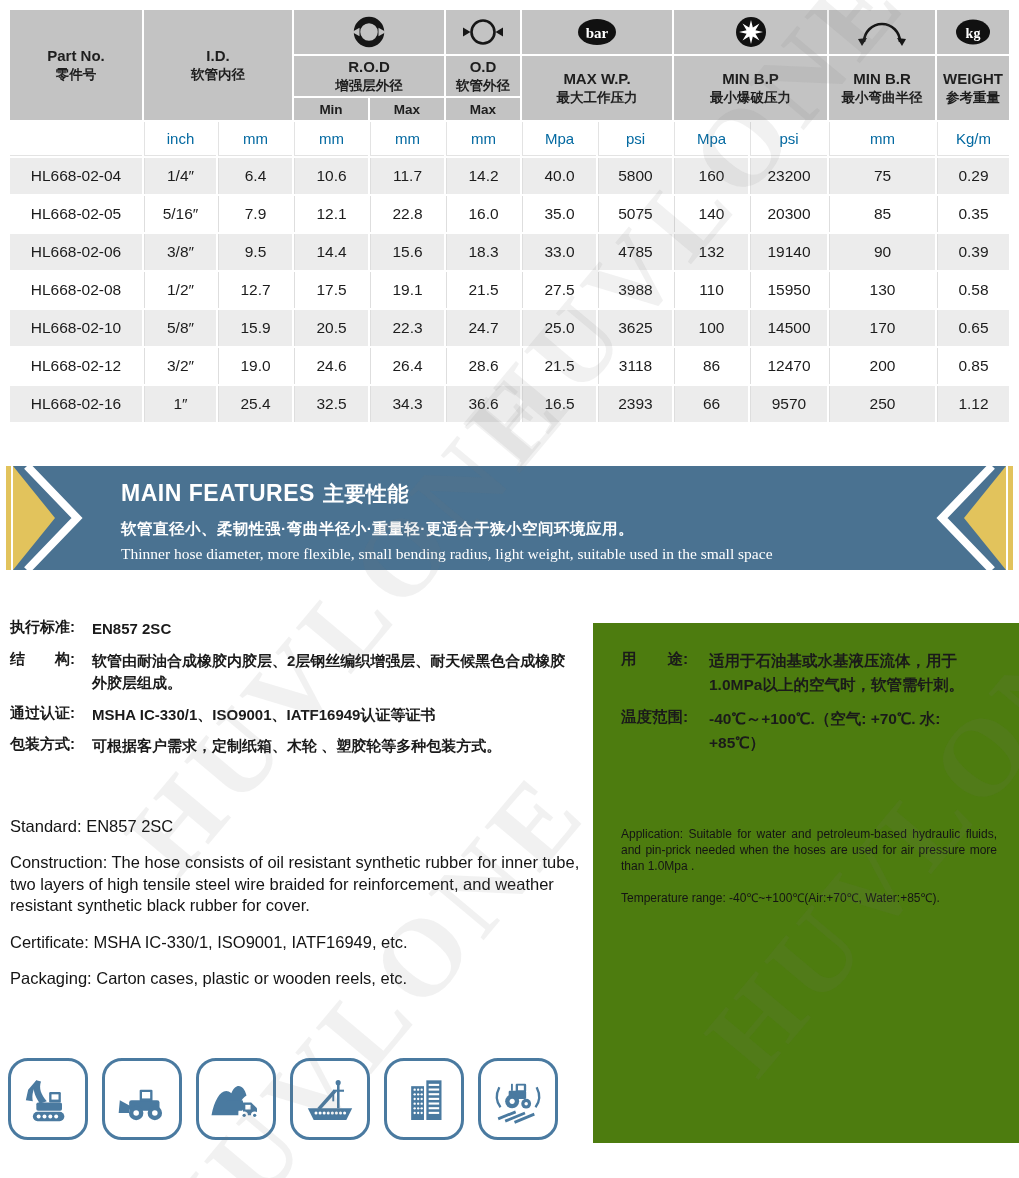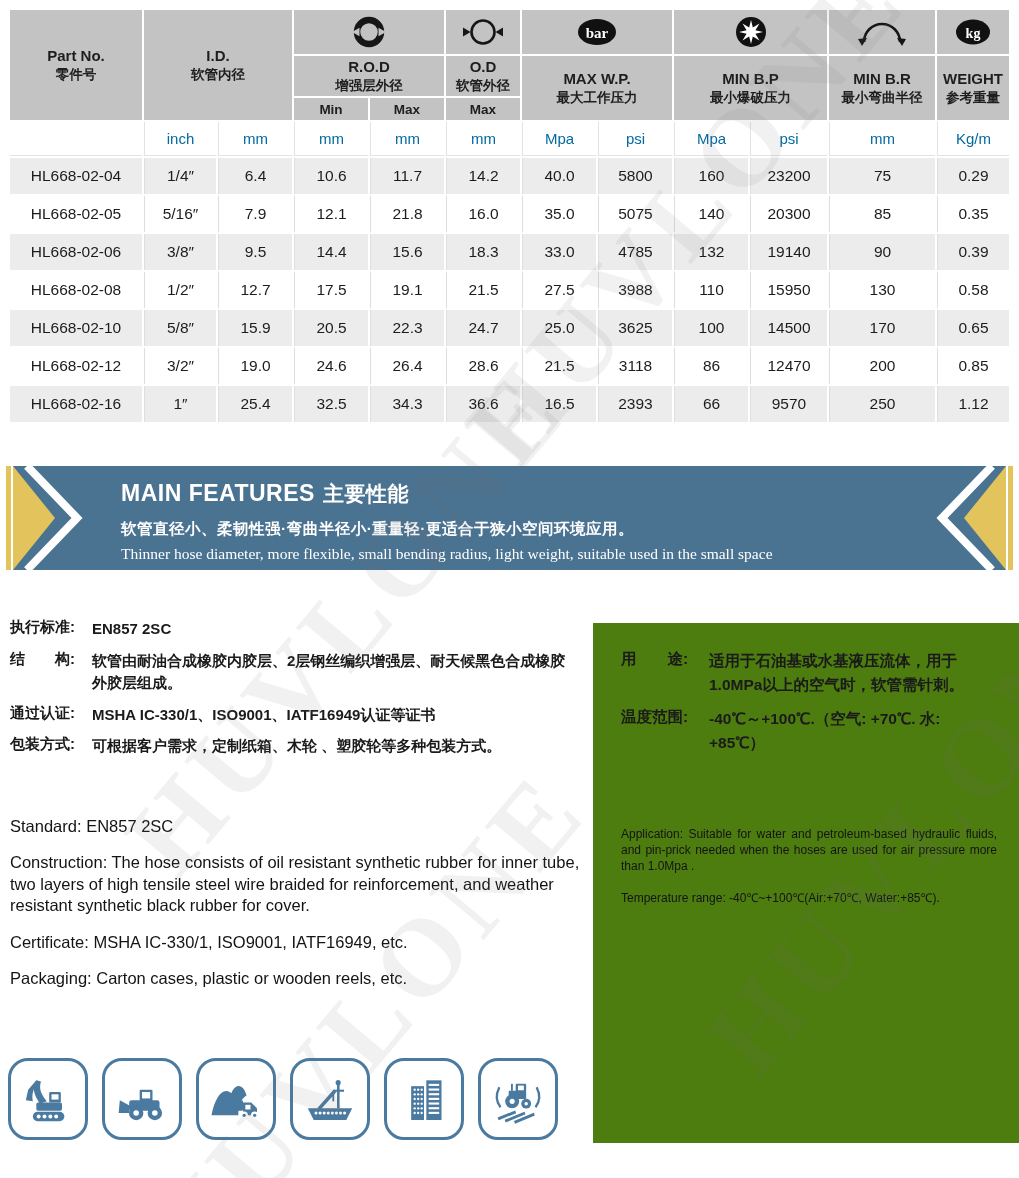--- a/index.html
+++ b/index.html
@@ -197,21 +197,21 @@
             <td>160</td>
             <td>23200</td>
             <td>75</td>
             <td>0.29</td>
           </tr>
           <tr>
             <td>HL668-02-05</td>
             <td>5/16″</td>
             <td>7.9</td>
             <td>12.1</td>
-            <td>21.8</td>
+            <td>22.8</td>
             <td>16.0</td>
             <td>35.0</td>
             <td>5075</td>
             <td>140</td>
             <td>20300</td>
             <td>85</td>
             <td>0.35</td>
           </tr>
           <tr class="alt">
             <td>HL668-02-06</td>

